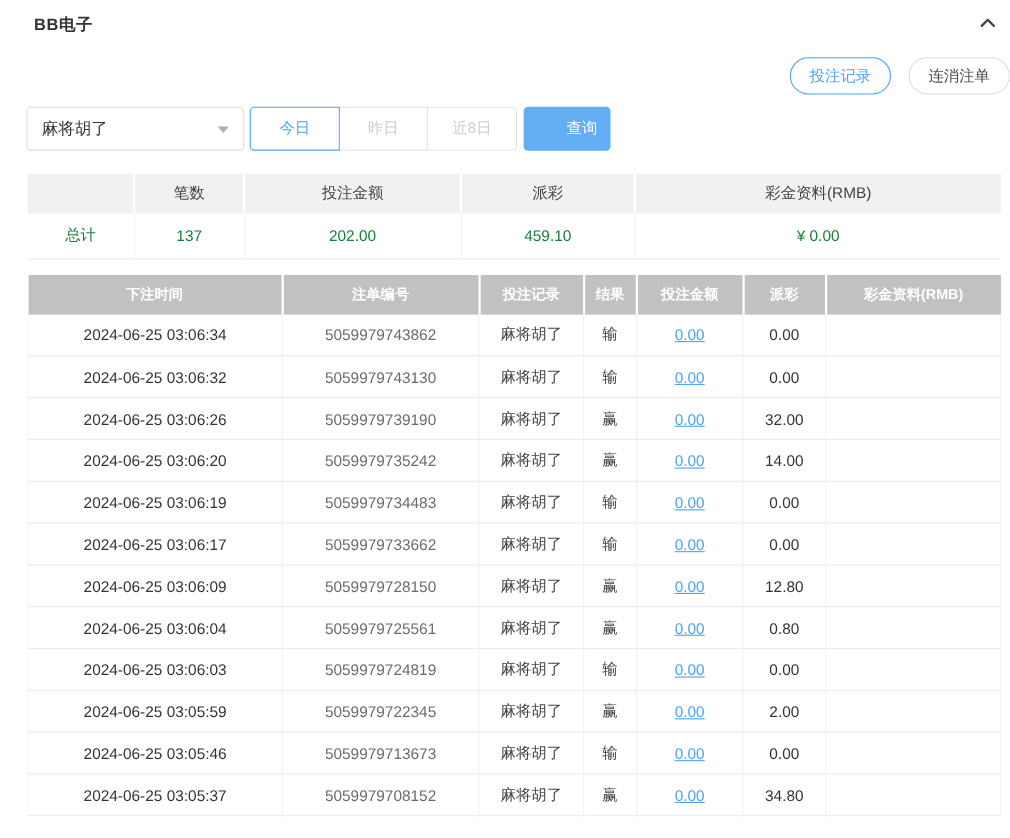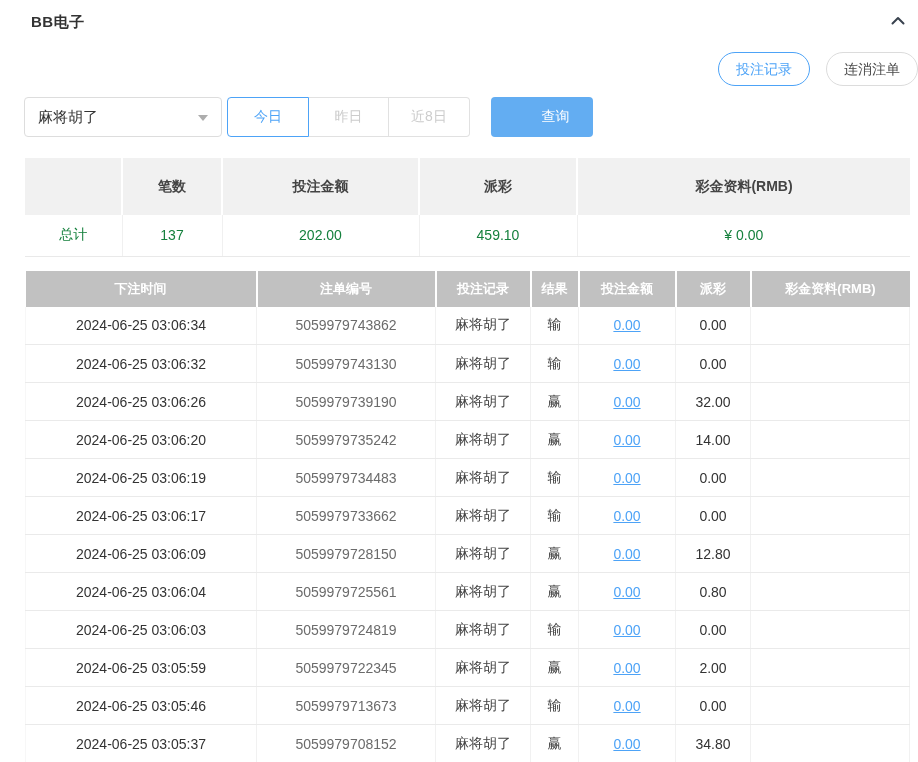--- a/index.html
+++ b/index.html
@@ -29,27 +29,27 @@
            border-top: 6px solid #adadad; margin-top: 2px; }
   .date-input { margin-left: 10px; width: 233px; height: 40px; border: 1px solid #ddd; border-radius: 4px;
                 display: flex; align-items: center; padding: 0 11px; gap: 8px; font-size: 15px; cursor: pointer; }
   .seg-group { display: flex; margin-left: 5px; align-items: flex-end; }
   .seg { height: 40px; background: #fff; font-size: 14px; color: #ccc; border: 1px solid #e1e1e1;
          border-left: none; cursor: pointer; font-family: inherit; }
   .seg.w1 { width: 82px; } .seg.w2 { width: 80px; } .seg.w3 { width: 81px; }
   .seg:first-child { border-radius: 4px 0 0 4px; }
   .seg:last-child { border-radius: 0 4px 4px 0; }
   .seg.active { border: 1px solid #4da3f7; color: #4da3f7; }
-  .search-btn { margin-left: 21px; width: 102px; height: 40px; background: #63adf2; border: none; border-radius: 4px;
+  .search-btn { margin-left: 6px; width: 79px; height: 40px; background: #63adf2; border: none; border-radius: 4px;
                 color: #fff; font-size: 14px; cursor: pointer; font-family: inherit; padding-left: 33px; }
 
   
   table { border-collapse: collapse; table-layout: fixed; }
   .summary { margin: 21px 0 0 25px; width: 885px; font-size: 14px; }
-  .summary th { background: #f1f1f1; height: 57px; font-weight: bold; color: #444; border-right: 2px solid #fff; }
+  .summary th { background: #f1f1f1; height: 36px; font-weight: normal; color: #444; border-right: 2px solid #fff; }
   .summary th:last-child { border-right: none; }
   .summary td { height: 41px; text-align: center; color: #15803d; border-right: 1px solid #f0f0f0; border-bottom: 1px solid #e9e9e9; }
   .summary td:last-child { border-right: none; }
 
   
   .records { margin: 14px 0 0 25px; width: 885px; font-size: 14px; }
   .records th { background: #c1c1c1; color: #fff; height: 36px; font-size: 13px; font-weight: bold; border-right: 2px solid #fff; }
   .records th:last-child { border-right: none; }
   .records td { height: 38px; text-align: center; color: #333; border-bottom: 1px solid #eaeaea; border-right: 1px solid #f1f1f1; }
   .records td:first-child { border-left: 1px solid #f7f7f7; }

